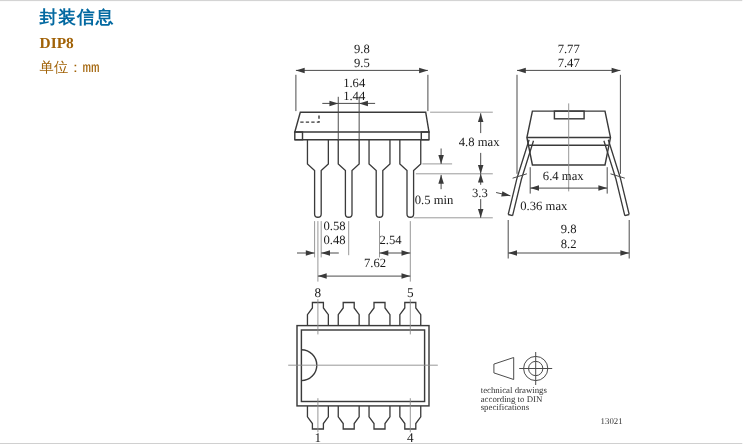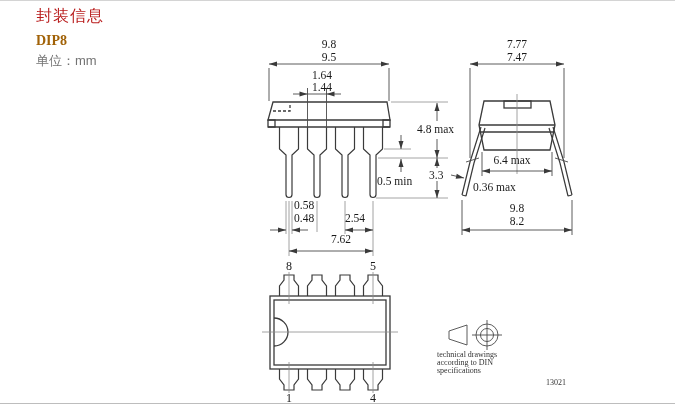--- a/index.html
+++ b/index.html
@@ -9,31 +9,31 @@
     box-sizing:border-box;
     background:#ffffff;
     border-top:1px solid #d4d4d4;
     border-bottom:1px solid #bdbdbd;
     overflow:hidden;
     font-family:"Liberation Serif", serif;
   }
   .hdr-title{
     position:absolute;left:36px;top:5px;
     font-family:"DejaVu Sans", sans-serif;
-    font-weight:normal;font-size:16px;color:#b91c1c;letter-spacing:1px;
+    font-weight:bold;font-size:16px;color:#0369a1;letter-spacing:1px;
   }
   .hdr-pkg{
     position:absolute;left:36px;top:32px;
     font-family:"Liberation Serif", serif;
     font-weight:bold;font-size:14px;color:#a16207;
   }
   .hdr-unit{
     position:absolute;left:36px;top:51px;
-    font-family:Liberation Sans, sans-serif;
-    font-size:13px;color:#737373;
+    font-family:Liberation Mono, monospace;
+    font-size:13px;color:#a16207;
   }
   svg{position:absolute;left:0;top:0;}
   .ln{stroke:#3a3a3a;stroke-width:1.3;fill:none;}
   .pin{stroke:#3a3a3a;stroke-width:1.2;fill:none;}
   .dim{stroke:#4a4a4a;stroke-width:0.9;fill:none;}
   .cons{stroke:#9a9a9a;stroke-width:0.9;fill:none;}
   .cl{stroke:#8a8a8a;stroke-width:0.8;fill:none;}
   .dt{font-family:"Liberation Serif", serif;font-size:11.5px;fill:#1a1a1a;}
   .pt{font-family:"Liberation Serif", serif;font-size:12px;fill:#1a1a1a;}
   .note{font-family:"Liberation Serif", serif;font-size:8px;fill:#333;}

